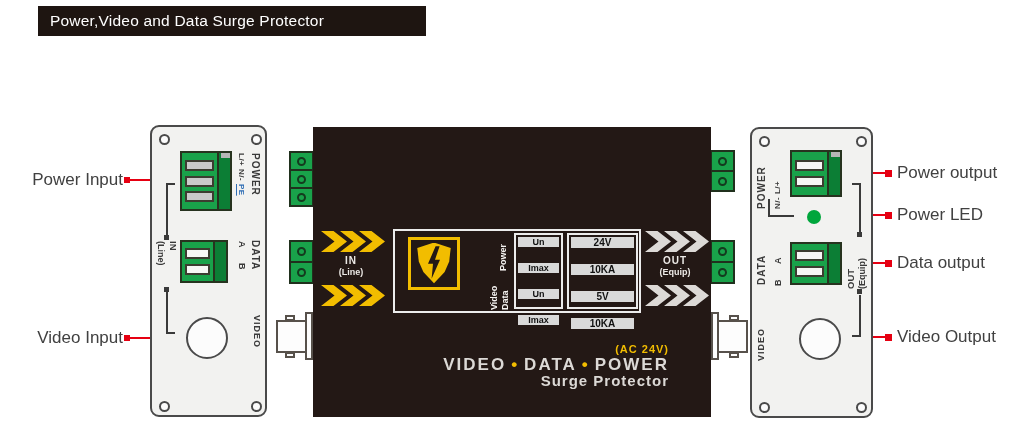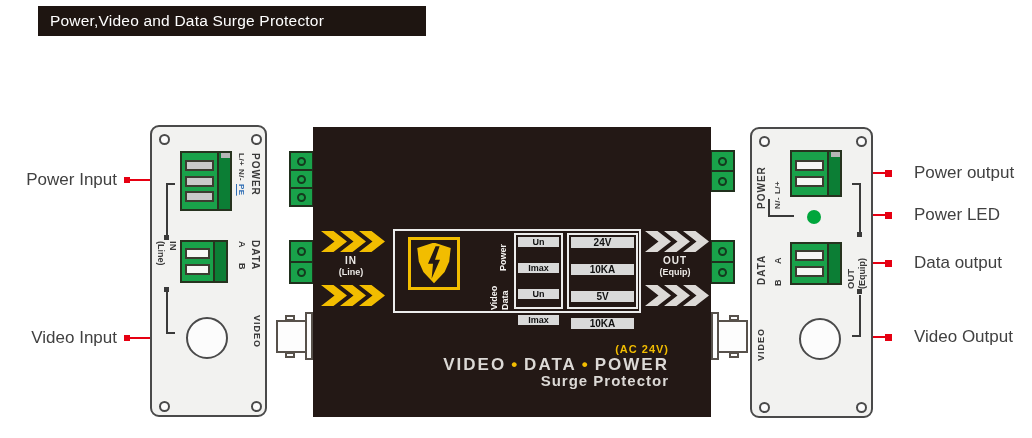--- a/index.html
+++ b/index.html
@@ -10,22 +10,22 @@
   .titlebar{position:absolute;left:38px;top:6px;width:388px;height:30px;background:#1e1511;
             color:#ffffff;font-size:15.5px;font-weight:500;line-height:30px;padding-left:12px;
             box-sizing:border-box;letter-spacing:.2px;}
 
   
   .callout{position:absolute;display:flex;align-items:center;height:20px;color:#414141;font-size:17px;}
   .callout .sq{width:6px;height:6px;background:#e60012;flex:0 0 auto;}
   .callout .ln{height:2px;background:#e60012;flex:0 0 auto;}
   .callout.left{justify-content:flex-end;}
   .callout .lbl{white-space:nowrap;}
-  .callout.left .lbl{margin-right:7px;}
-  .callout.right .lbl{margin-left:22px;}
+  .callout.left .lbl{margin-right:1px;}
+  .callout.right .lbl{margin-left:5px;}
 
   
   .panel{position:absolute;background:#f2f2f0;border:2px solid #4a4a4a;border-radius:9px;box-sizing:border-box;}
   .screw{position:absolute;width:11px;height:11px;border:2px solid #4a4a4a;border-radius:50%;
          background:#fcfcfc;box-sizing:border-box;}
   .vcw{position:absolute;writing-mode:vertical-rl;line-height:1;color:#3a3a3a;}
   .vccw{position:absolute;writing-mode:vertical-rl;transform:rotate(180deg);line-height:1;color:#3a3a3a;}
   .pname{font-size:10px;font-weight:bold;letter-spacing:1px;}
   .ppins{font-size:8px;font-weight:bold;letter-spacing:.5px;}
   .pe{color:#2e6db4;text-decoration:underline;margin-inline-start:3px;}

